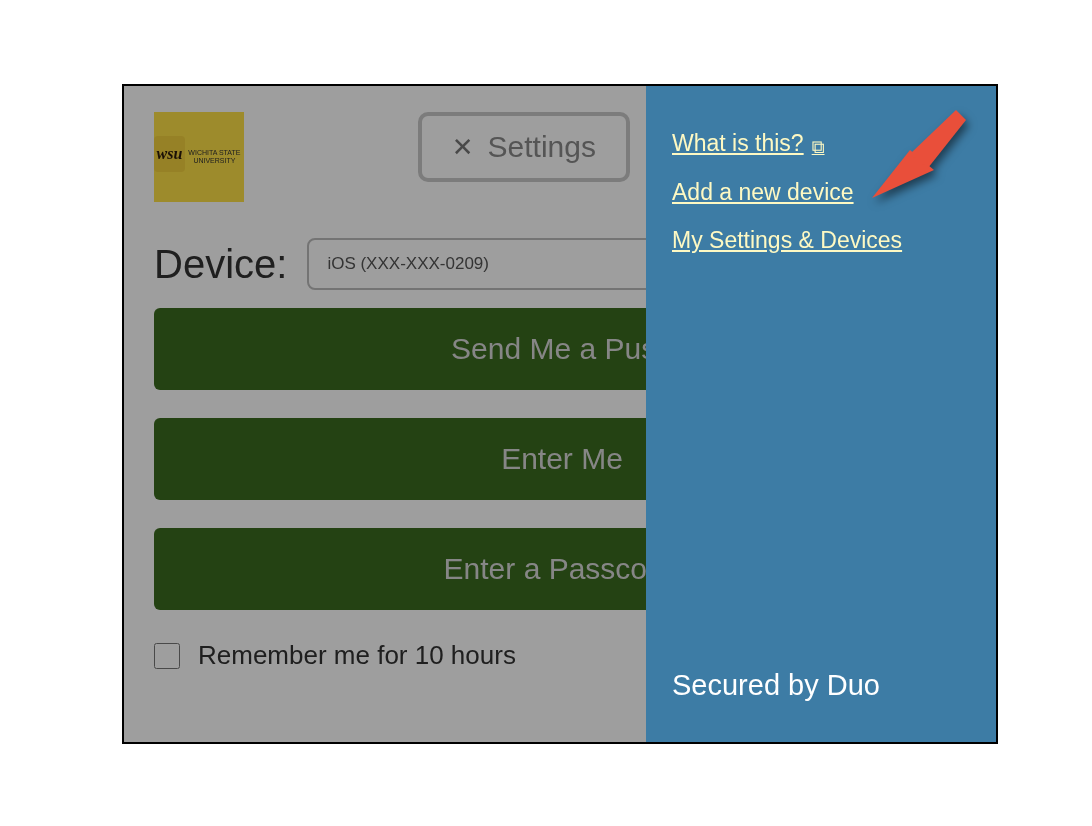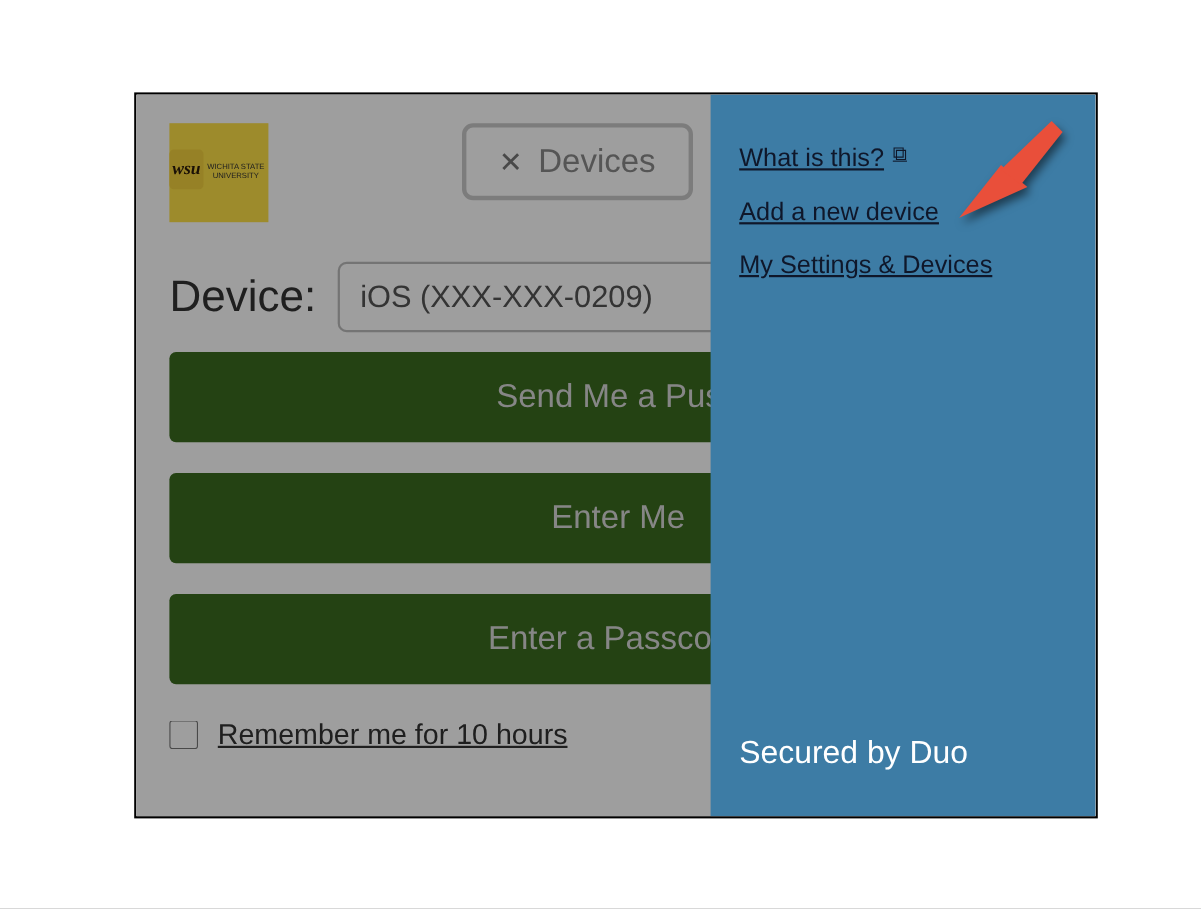--- a/index.html
+++ b/index.html
@@ -93,21 +93,21 @@
       font-size: 40px;
       color: #333;
       font-weight: 400;
     }
     .device-select {
       flex: 1;
       max-width: 700px;
       border: 2px solid #bbb;
       border-radius: 8px;
       padding: 14px 18px;
-      font-size: 28px;
+      font-size: 17px;
       color: #555;
       background: #fff;
     }
     .auth-btn {
       display: block;
       width: 100%;
       max-width: 820px;
       background: #3a6b1f;
       color: #d9d9d9;
       font-size: 30px;
@@ -117,44 +117,43 @@
       border-radius: 6px;
       margin-bottom: 28px;
     }
     .remember-row {
       display: flex;
       align-items: center;
       gap: 18px;
       margin-top: 30px;
       font-size: 26px;
       color: #333;
-      text-decoration: underline;
     }
     .remember-row input[type=checkbox] {
       width: 26px;
       height: 26px;
       border-radius: 6px;
     }
     
     .sidebar {
       position: absolute;
       right: 0;
       top: 0;
       width: 350px;
       height: 100%;
       background: #3d7ca5;
       z-index: 4;
       padding: 40px 26px 0 26px;
       color: #fff;
     }
     .sidebar a {
       display: inline-flex;
-      align-items: flex-start;
+      align-items: flex-end;
       gap: 8px;
-      color: #0f172a;
+      color: #fef9c3;
       text-decoration: underline;
       font-size: 23px;
       margin-bottom: 14px;
       line-height: 1.5;
     }
     .sidebar a .ext-icon { font-size: 18px; }
     .secured {
       position: absolute;
       left: 26px;
       bottom: 40px;
@@ -175,21 +174,21 @@
 <div class="frame">
 
   <div class="left">
     <div class="topbar">
       <div class="logo">
         <div class="logo-mark">wsu</div>
         <div>WICHITA STATE UNIVERSITY</div>
       </div>
       <button class="settings-btn">
         <span class="x">✕</span>
-        <span>Devices</span>
+        <span>Settings</span>
       </button>
     </div>
 
     <div class="device-row">
       <span class="device-label">Device:</span>
       <div class="device-select">iOS (XXX-XXX-0209)</div>
     </div>
 
     <button class="auth-btn">Send Me a Push</button>
     <button class="auth-btn">Enter Me</button>

